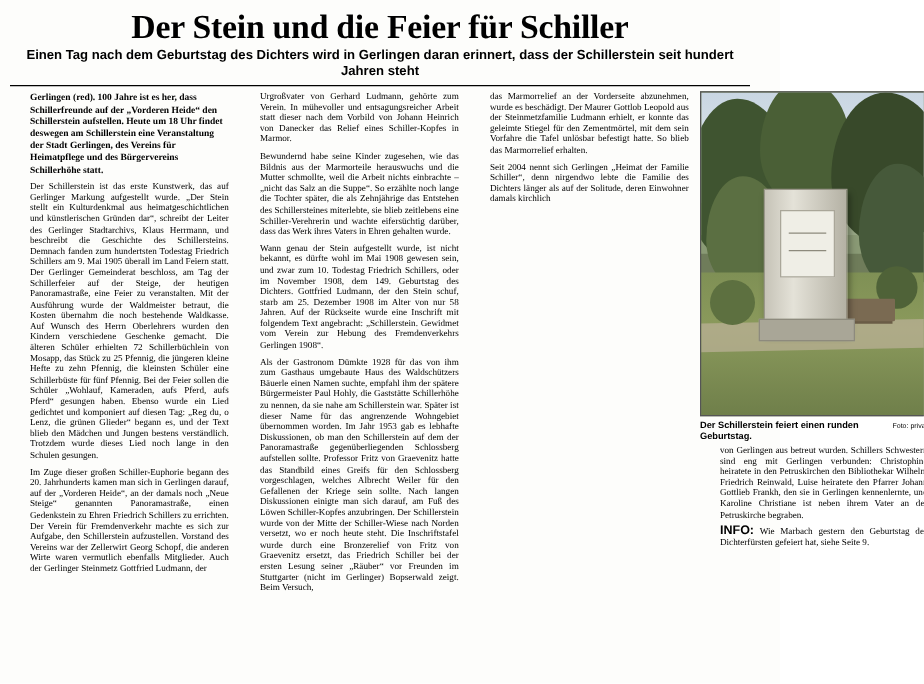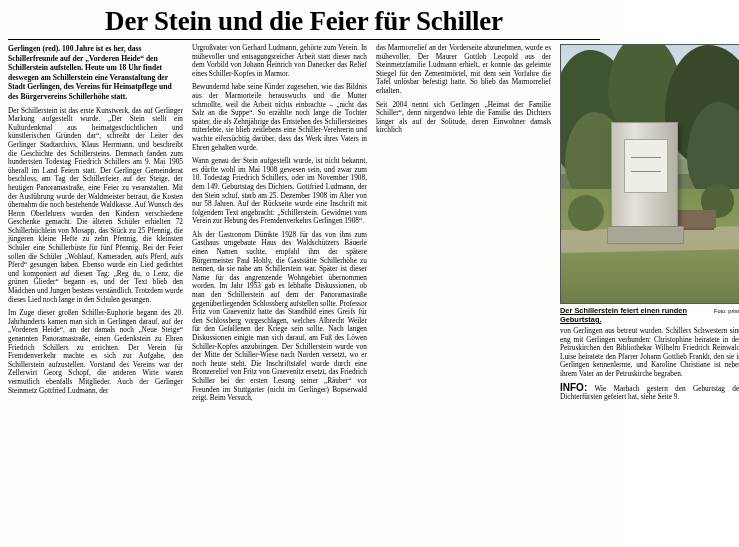--- a/index.html
+++ b/index.html
@@ -51,21 +51,21 @@
   }
   .col {
     width: 175px;
     flex: 0 0 175px;
   }
   .col.c4 {
     width: 182px;
     flex: 0 0 182px;
   }
   p {
-    margin: 0 0 5px 0;
+    margin: 0 0 5px 16px;
     font-size: 7.3px;
     line-height: 8.6px;
     text-align: justify;
     font-family: "Liberation Serif", serif;
     hyphens: auto;
   }
   p.lead {
     font-size: 7.6px;
     line-height: 9.6px;
     font-weight: bold;
@@ -194,21 +194,20 @@
     justify-content: space-between;
     align-items: baseline;
     gap: 6px;
     margin-top: 2px;
   }
   .caption-text {
     font-family: "Liberation Sans", sans-serif;
     font-weight: bold;
     font-size: 7.4px;
     line-height: 9px;
-    text-decoration: underline;
   }
   .caption-credit {
     font-family: "Liberation Sans", sans-serif;
     font-size: 5.6px;
     line-height: 9px;
     white-space: nowrap;
   }
   .info-note {
     font-size: 7.3px;
     line-height: 8.6px;
@@ -219,39 +218,40 @@
     font-weight: bold;
     font-size: 10px;
   }
 </style>
 </head>
 <body>
 
 <div class="page">
 
   <h1 class="headline">Der Stein und die Feier für Schiller</h1>
+  <div class="subhead">Einen Tag nach dem Geburtstag des Dichters wird in Gerlingen daran erinnert, dass der Schillerstein seit hundert Jahren steht</div>
   <hr class="rule">
 
   <div class="columns">
 
     <div class="col c1">
       <p class="lead"><span class="dateline">Gerlingen (red).</span><span> 100 Jahre ist es her, dass Schillerfreunde auf der „Vorderen Heide“ den Schillerstein aufstellen. Heute um 18 Uhr findet deswegen am Schillerstein eine Veranstaltung der Stadt Gerlingen, des Vereins für Heimatpflege und des Bürgervereins Schillerhöhe statt.</span></p>
       <p>Der Schillerstein ist das erste Kunstwerk, das auf Gerlinger Markung aufgestellt wurde. „Der Stein stellt ein Kulturdenkmal aus heimatgeschichtlichen und künstlerischen Gründen dar“, schreibt der Leiter des Gerlinger Stadtarchivs, Klaus Herrmann, und beschreibt die Geschichte des Schillersteins. Demnach fanden zum hundertsten Todestag Friedrich Schillers am 9. Mai 1905 überall im Land Feiern statt. Der Gerlinger Gemeinderat beschloss, am Tag der Schillerfeier auf der Steige, der heutigen Panoramastraße, eine Feier zu veranstalten. Mit der Ausführung wurde der Waldmeister betraut, die Kosten übernahm die noch bestehende Waldkasse. Auf Wunsch des Herrn Oberlehrers wurden den Kindern verschiedene Geschenke gemacht. Die älteren Schüler erhielten 72 Schillerbüchlein von Mosapp, das Stück zu 25 Pfennig, die jüngeren kleine Hefte zu zehn Pfennig, die kleinsten Schüler eine Schillerbüste für fünf Pfennig. Bei der Feier sollen die Schüler „Wohlauf, Kameraden, aufs Pferd, aufs Pferd“ gesungen haben. Ebenso wurde ein Lied gedichtet und komponiert auf diesen Tag: „Reg du, o Lenz, die grünen Glieder“ begann es, und der Text blieb den Mädchen und Jungen bestens verständlich. Trotzdem wurde dieses Lied noch lange in den Schulen gesungen.</p>
       <p>Im Zuge dieser großen Schiller-Euphorie begann des 20. Jahrhunderts kamen man sich in Gerlingen darauf, auf der „Vorderen Heide“, an der damals noch „Neue Steige“ genannten Panoramastraße, einen Gedenkstein zu Ehren Friedrich Schillers zu errichten. Der Verein für Fremdenverkehr machte es sich zur Aufgabe, den Schillerstein aufzustellen. Vorstand des Vereins war der Zellerwirt Georg Schopf, die anderen Wirte waren vermutlich ebenfalls Mitglieder. Auch der Gerlinger Steinmetz Gottfried Ludmann, der</p>
     </div>
 
     <div class="col c2">
       <p>Urgroßvater von Gerhard Ludmann, gehörte zum Verein. In mühevoller und entsagungsreicher Arbeit statt dieser nach dem Vorbild von Johann Heinrich von Danecker das Relief eines Schiller-Kopfes in Marmor.</p>
       <p>Bewundernd habe seine Kinder zugesehen, wie das Bildnis aus der Marmorteile herauswuchs und die Mutter schmollte, weil die Arbeit nichts einbrachte – „nicht das Salz an die Suppe“. So erzählte noch lange die Tochter später, die als Zehnjährige das Entstehen des Schillersteines miterlebte, sie blieb zeitlebens eine Schiller-Verehrerin und wachte eifersüchtig darüber, dass das Werk ihres Vaters in Ehren gehalten wurde.</p>
       <p>Wann genau der Stein aufgestellt wurde, ist nicht bekannt, es dürfte wohl im Mai 1908 gewesen sein, und zwar zum 10. Todestag Friedrich Schillers, oder im November 1908, dem 149. Geburtstag des Dichters. Gottfried Ludmann, der den Stein schuf, starb am 25. Dezember 1908 im Alter von nur 58 Jahren. Auf der Rückseite wurde eine Inschrift mit folgendem Text angebracht: „Schillerstein. Gewidmet vom Verein zur Hebung des Fremdenverkehrs Gerlingen 1908“.</p>
       <p>Als der Gastronom Dümkte 1928 für das von ihm zum Gasthaus umgebaute Haus des Waldschützers Bäuerle einen Namen suchte, empfahl ihm der spätere Bürgermeister Paul Hohly, die Gaststätte Schillerhöhe zu nennen, da sie nahe am Schillerstein war. Später ist dieser Name für das angrenzende Wohngebiet übernommen worden. Im Jahr 1953 gab es lebhafte Diskussionen, ob man den Schillerstein auf dem der Panoramastraße gegenüberliegenden Schlossberg aufstellen sollte. Professor Fritz von Graevenitz hatte das Standbild eines Greifs für den Schlossberg vorgeschlagen, welches Albrecht Weiler für den Gefallenen der Kriege sein sollte. Nach langen Diskussionen einigte man sich darauf, am Fuß des Löwen Schiller-Kopfes anzubringen. Der Schillerstein wurde von der Mitte der Schiller-Wiese nach Norden versetzt, wo er noch heute steht. Die Inschriftstafel wurde durch eine Bronzerelief von Fritz von Graevenitz ersetzt, das Friedrich Schiller bei der ersten Lesung seiner „Räuber“ vor Freunden im Stuttgarter (nicht im Gerlinger) Bopserwald zeigt. Beim Versuch,</p>
     </div>
 
     <div class="col c3">
-      <p>das Marmorrelief an der Vorderseite abzunehmen, wurde es mühevoller. Der Maurer Gottlob Leopold aus der Steinmetzfamilie Ludmann erhielt, er konnte das geleimte Stiegel für den Zementmörtel, mit dem sein Vorfahre die Tafel unlösbar befestigt hatte. So blieb das Marmorrelief erhalten.</p>
+      <p>das Marmorrelief an der Vorderseite abzunehmen, wurde es beschädigt. Der Maurer Gottlob Leopold aus der Steinmetzfamilie Ludmann erhielt, er konnte das geleimte Stiegel für den Zementmörtel, mit dem sein Vorfahre die Tafel unlösbar befestigt hatte. So blieb das Marmorrelief erhalten.</p>
       <p>Seit 2004 nennt sich Gerlingen „Heimat der Familie Schiller“, denn nirgendwo lebte die Familie des Dichters länger als auf der Solitude, deren Einwohner damals kirchlich</p>
     </div>
 
     <div class="col c4">
       <div class="photo-wrap">
         <div class="photo">
           <div class="sky"></div>
           <div class="hill"></div>
           <div class="tree t1"></div>
           <div class="tree t2"></div>

